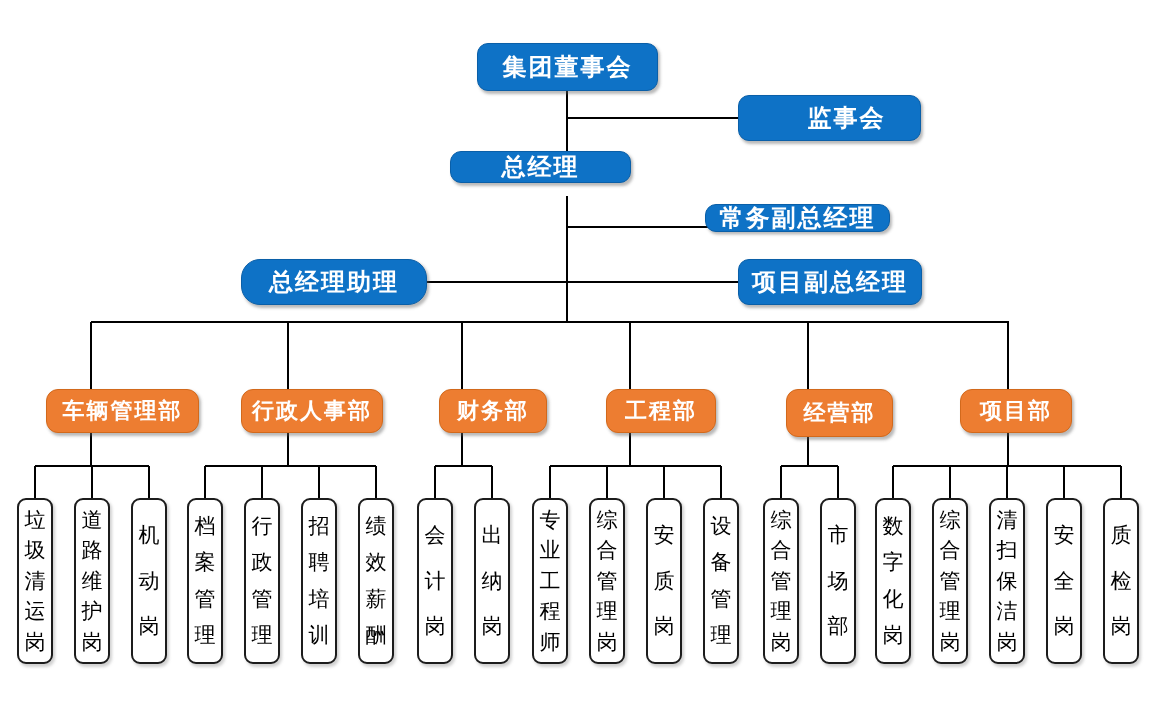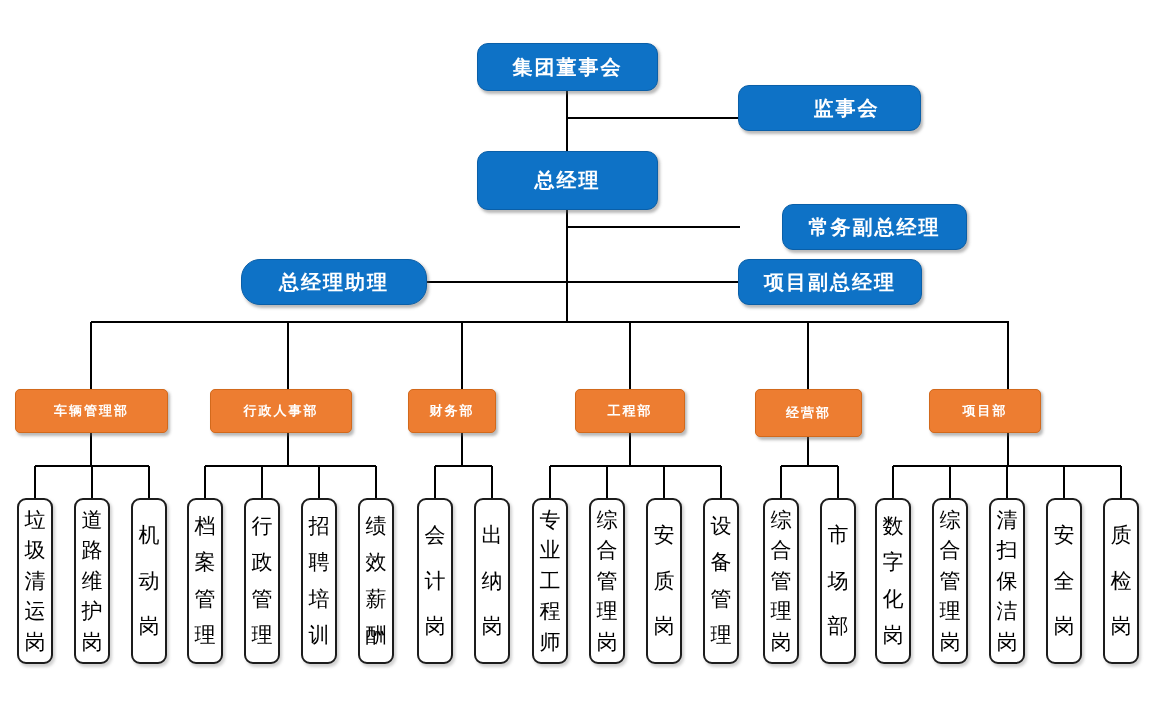--- a/index.html
+++ b/index.html
@@ -4,27 +4,28 @@
 <style>
   html,body{margin:0;padding:0;background:#ffffff;}
   #canvas{
     position:relative;width:1164px;height:713px;background:#ffffff;overflow:hidden;
     font-family:"DejaVu Sans","Liberation Sans",sans-serif;
   }
   #connectors{position:absolute;left:0;top:0;width:1164px;height:713px;}
   .box{position:absolute;display:flex;align-items:center;justify-content:center;box-sizing:border-box;}
   .box-blue{
     background:#0E72C6;border:1.5px solid #0a5fa8;border-radius:11px;
-    color:#ffffff;font-weight:bold;font-size:20px;letter-spacing:2px;
+    color:#ffffff;font-weight:bold;font-size:24px;letter-spacing:2px;
     box-shadow:2px 2.5px 3px rgba(100,100,100,0.45);
   }
   .box-orange{
-    background:#ED7D31;border:1.5px solid #d2691c;border-radius:5px;
-    color:#ffffff;font-weight:bold;font-size:13px;letter-spacing:2px;
+    background:#ED7D31;border:1.5px solid #d2691c;border-radius:12px;
+    color:#ffffff;font-weight:bold;font-size:22px;letter-spacing:2px;
     box-shadow:2px 2.5px 3px rgba(100,100,100,0.45);
+    margin-left:31px;
   }
   .box-pos{
     background:#ffffff;border:2.4px solid #1c1c1c;border-radius:9px;
     color:#000000;font-size:21px;line-height:1;
     flex-direction:column;justify-content:space-evenly;
     box-shadow:2px 2.5px 3px rgba(140,140,140,0.4);
     width:36px;height:166px;top:498px;
   }
   .box-pos span{display:block;text-align:center;}
 </style>
@@ -79,29 +80,29 @@
     <line x1="781" y1="466" x2="781" y2="500" stroke="#000" stroke-width="1.4"></line>
     <line x1="838" y1="466" x2="838" y2="500" stroke="#000" stroke-width="1.4"></line>
     <line x1="893" y1="466" x2="893" y2="500" stroke="#000" stroke-width="1.4"></line>
     <line x1="950" y1="466" x2="950" y2="500" stroke="#000" stroke-width="1.4"></line>
     <line x1="1007" y1="466" x2="1007" y2="500" stroke="#000" stroke-width="1.4"></line>
     <line x1="1064" y1="466" x2="1064" y2="500" stroke="#000" stroke-width="1.4"></line>
     <line x1="1121" y1="466" x2="1121" y2="500" stroke="#000" stroke-width="1.4"></line>
   </svg>
 
   <div class="box box-blue" style="left:477px;top:43px;width:181px;height:48px;">集团董事会</div>
-  <div class="box box-blue" style="left:738px;top:85px;width:183px;height:46px;padding-left:34px;">监事会</div>
-  <div class="box box-blue" style="left:477px;top:151px;width:181px;height:59px;">总经理</div>
-  <div class="box box-blue" style="left:782px;top:204px;width:185px;height:46px;">常务副总经理</div>
+  <div class="box box-blue" style="left:738px;top:95px;width:183px;height:46px;padding-left:34px;">监事会</div>
+  <div class="box box-blue" style="left:450px;top:151px;width:181px;height:32px;">总经理</div>
+  <div class="box box-blue" style="left:705px;top:204px;width:185px;height:28px;">常务副总经理</div>
   <div class="box box-blue" style="left:241px;top:259px;width:186px;height:46px;border-radius:19px;">总经理助理</div>
   <div class="box box-blue" style="left:738px;top:259px;width:184px;height:46px;">项目副总经理</div>
 
   <div class="box box-orange" style="left:15px;top:389px;width:153px;height:44px;">车辆管理部</div>
   <div class="box box-orange" style="left:210px;top:389px;width:142px;height:44px;">行政人事部</div>
-  <div class="box box-orange" style="left:408px;top:389px;width:88px;height:44px;">财务部</div>
+  <div class="box box-orange" style="left:408px;top:389px;width:108px;height:44px;">财务部</div>
   <div class="box box-orange" style="left:575px;top:389px;width:110px;height:44px;text-align:center;">工程部</div>
   <div class="box box-orange" style="left:755px;top:389px;width:107px;height:48px;">经营部</div>
   <div class="box box-orange" style="left:929px;top:389px;width:112px;height:44px;">项目部</div>
 
   <div class="box box-pos vtext" style="left:17px;">
       <span>垃</span>
       <span>圾</span>
       <span>清</span>
       <span>运</span>
       <span>岗</span>

